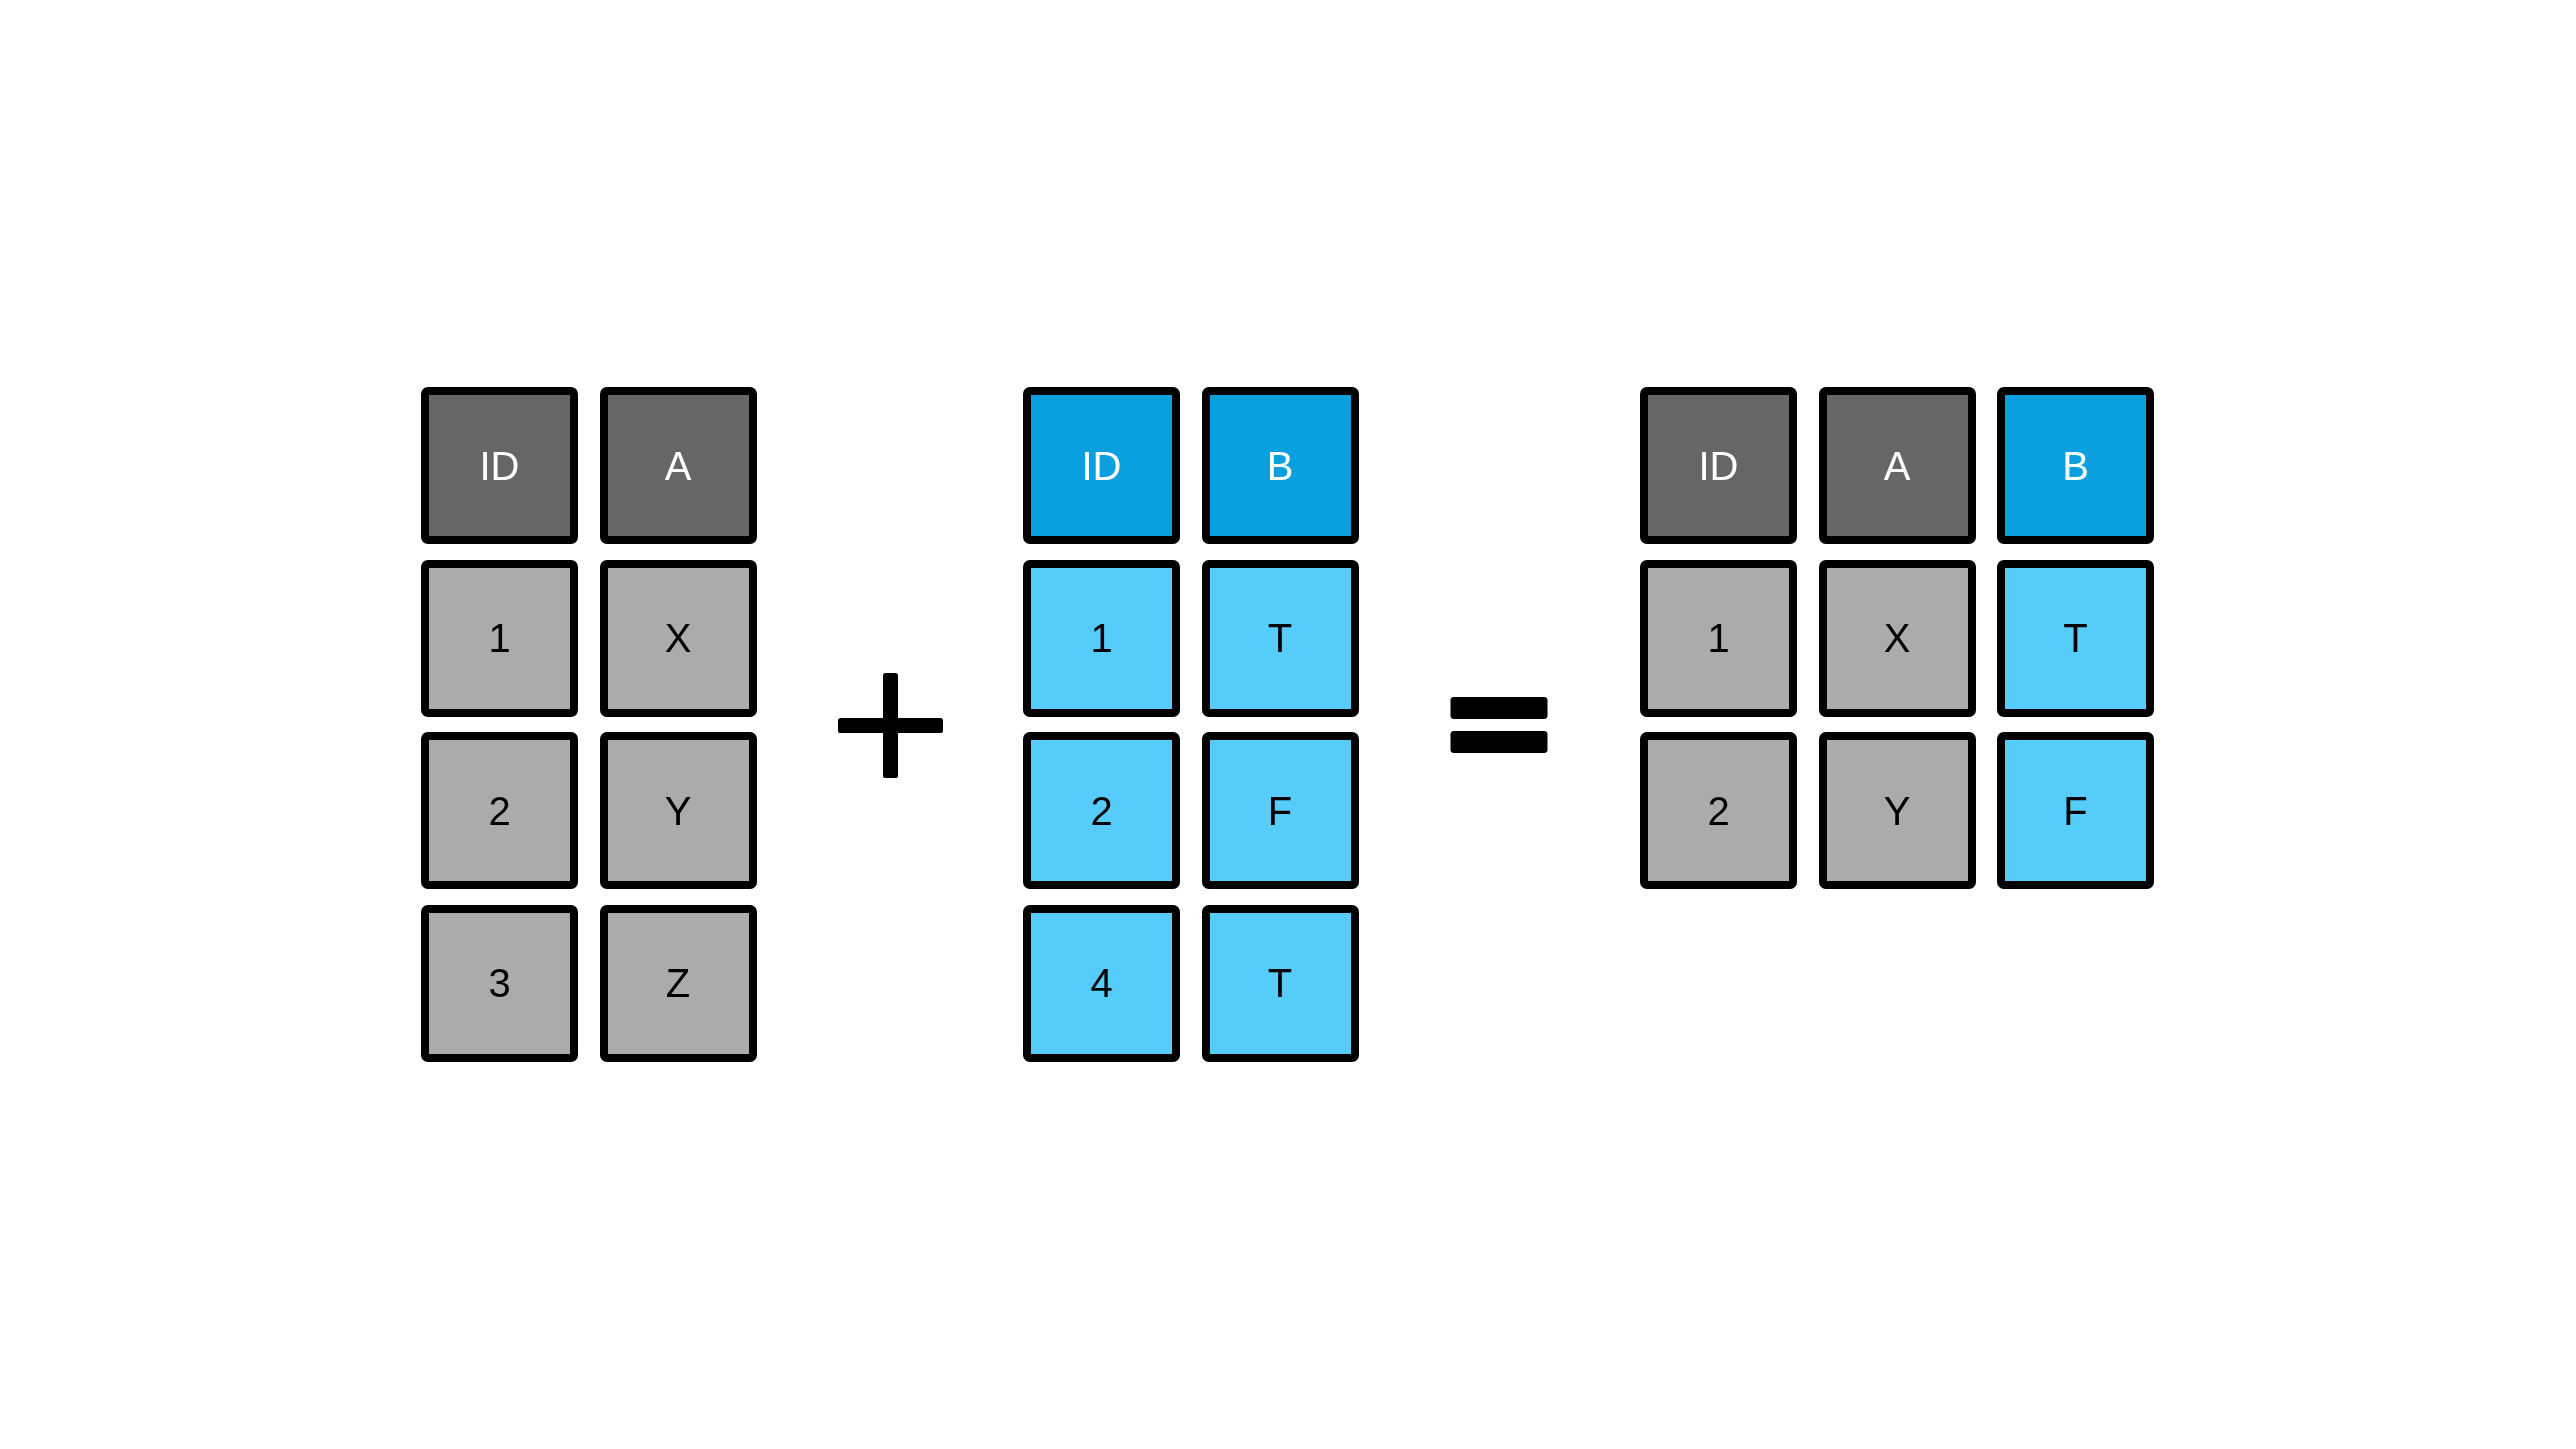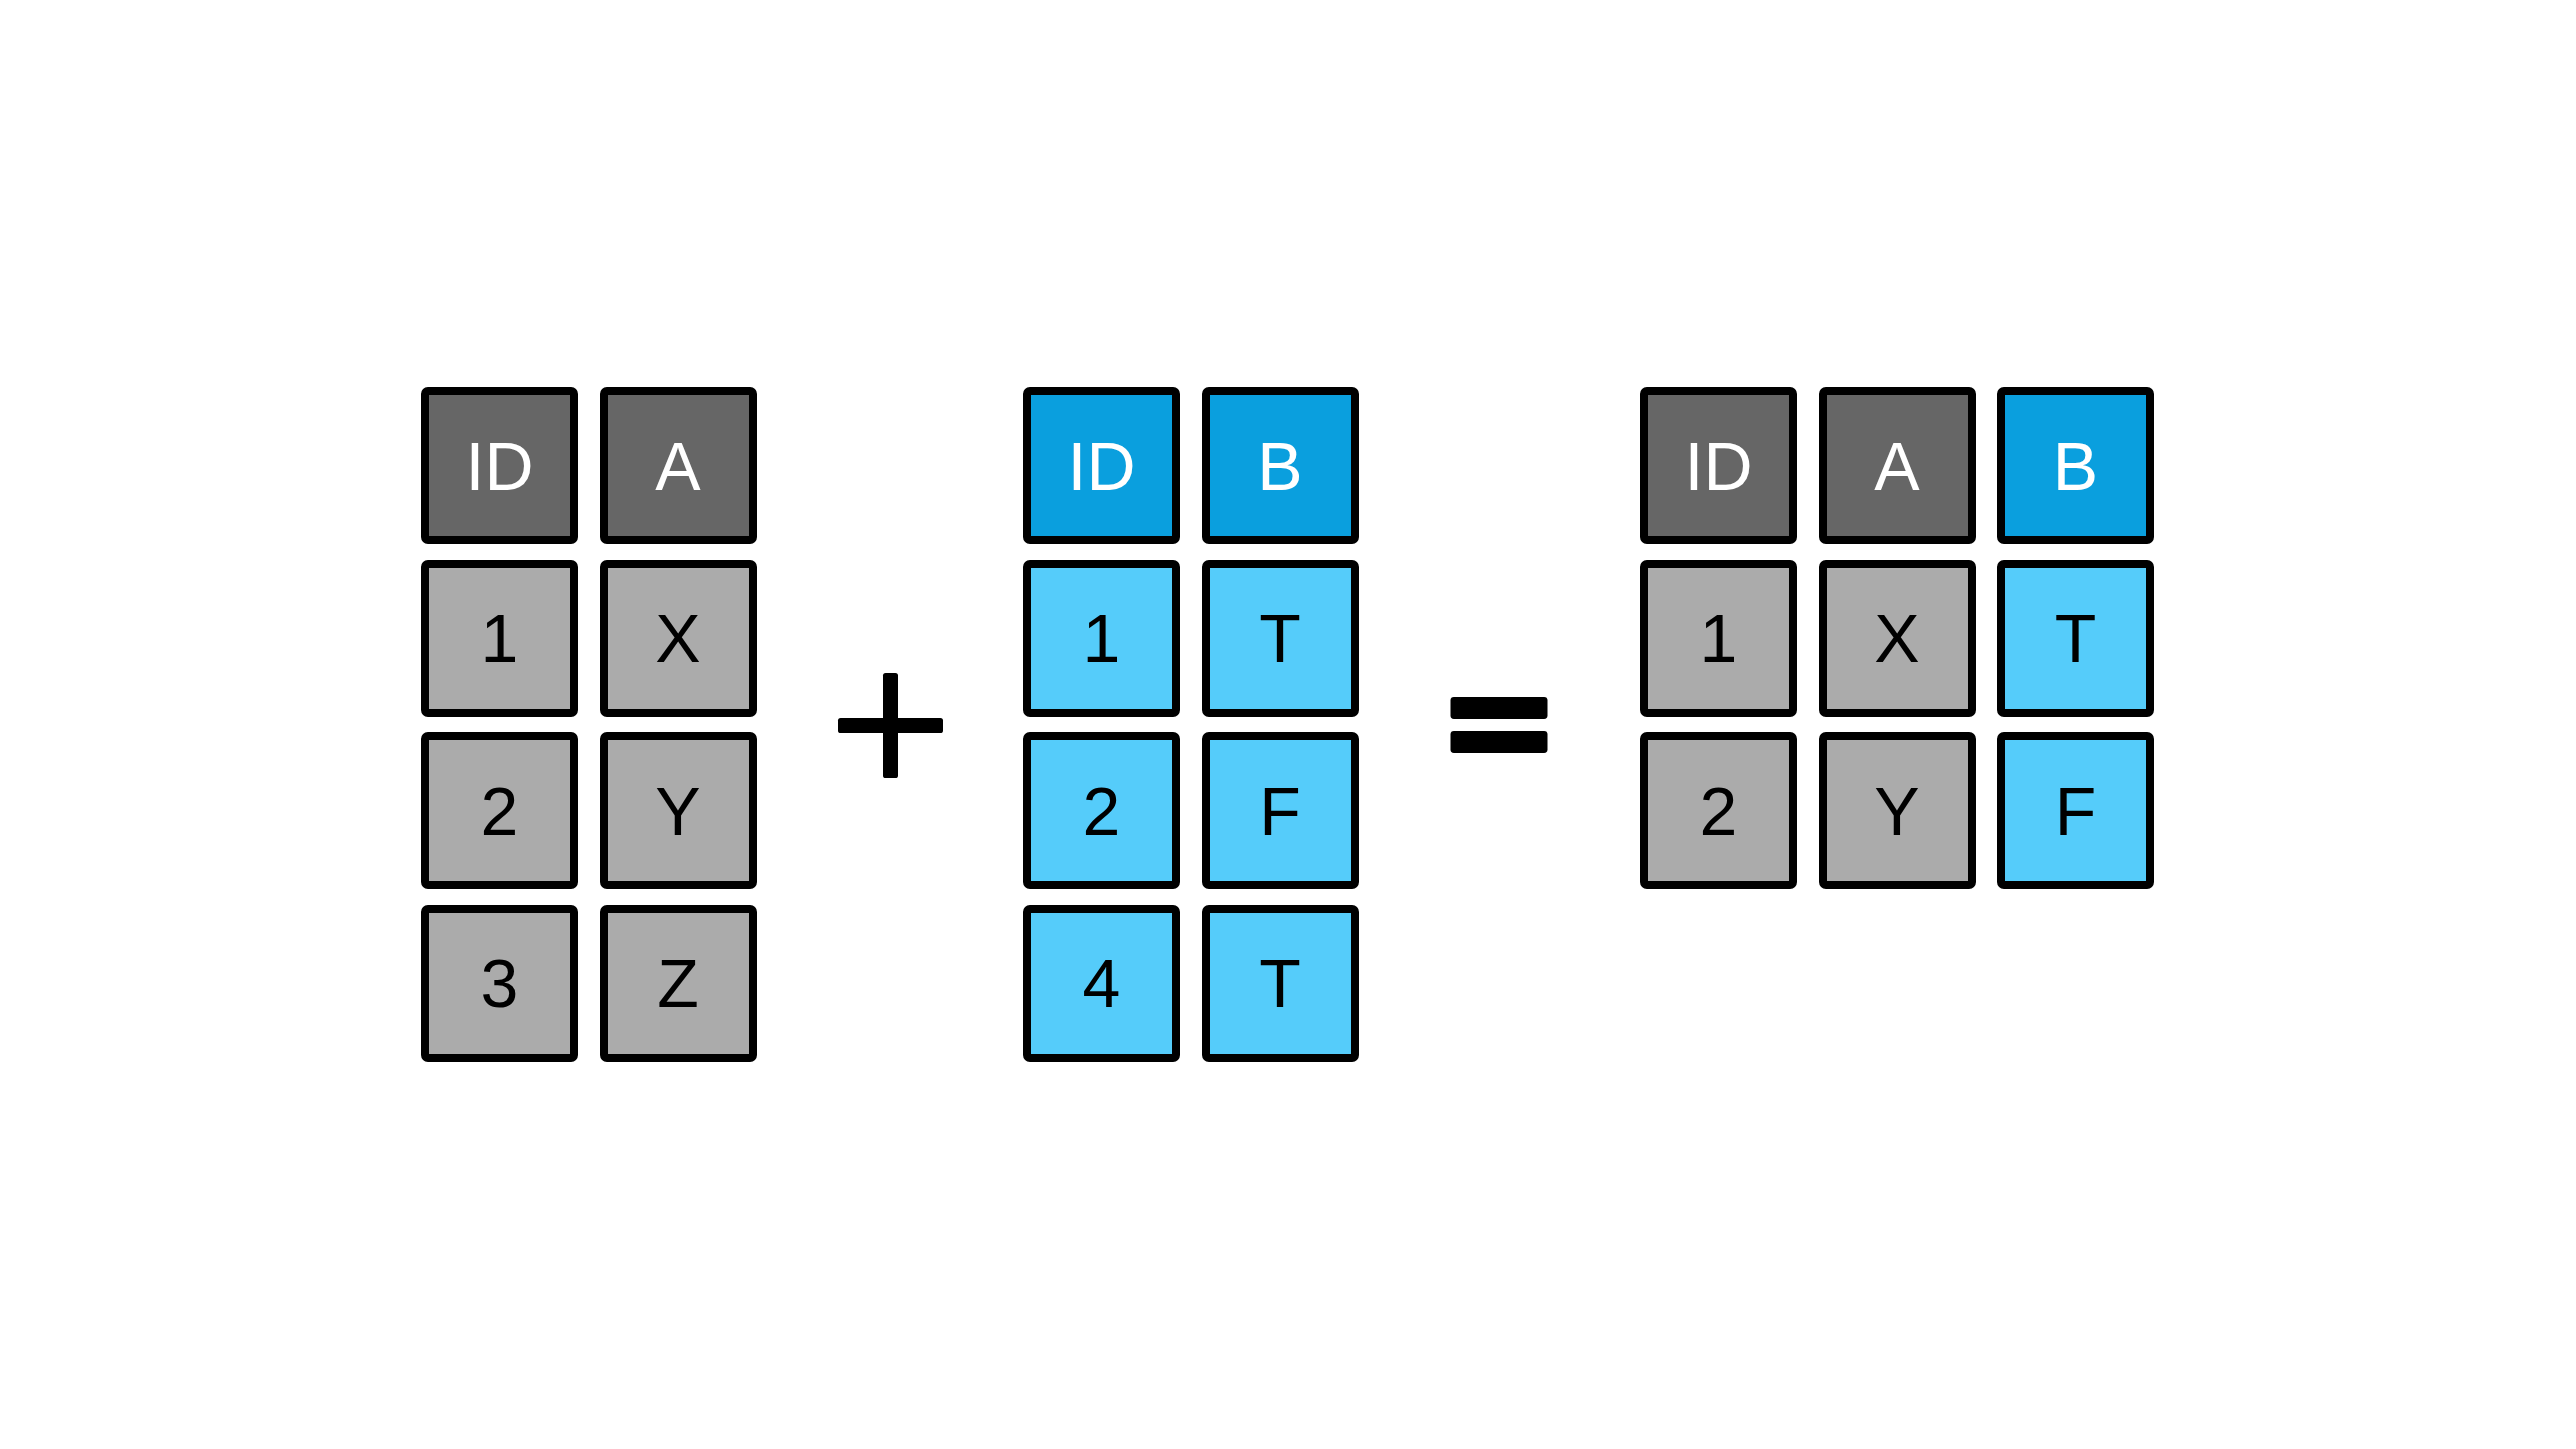--- a/index.html
+++ b/index.html
@@ -25,21 +25,21 @@
   .table-result { left: 1640px; top: 387px; }
   .cell {
     box-sizing: border-box;
     width: 157px;
     height: 157px;
     border: 8.6px solid #000000;
     border-radius: 6.9px;
     display: flex;
     align-items: center;
     justify-content: center;
-    font-size: 68px;
+    font-size: 40px;
     line-height: 1;
     user-select: none;
   }
   .operator {
     position: absolute;
     transform: translate(-50%, -50%);
   }
   .plus {
     left: 890px;
     top: 725px;

